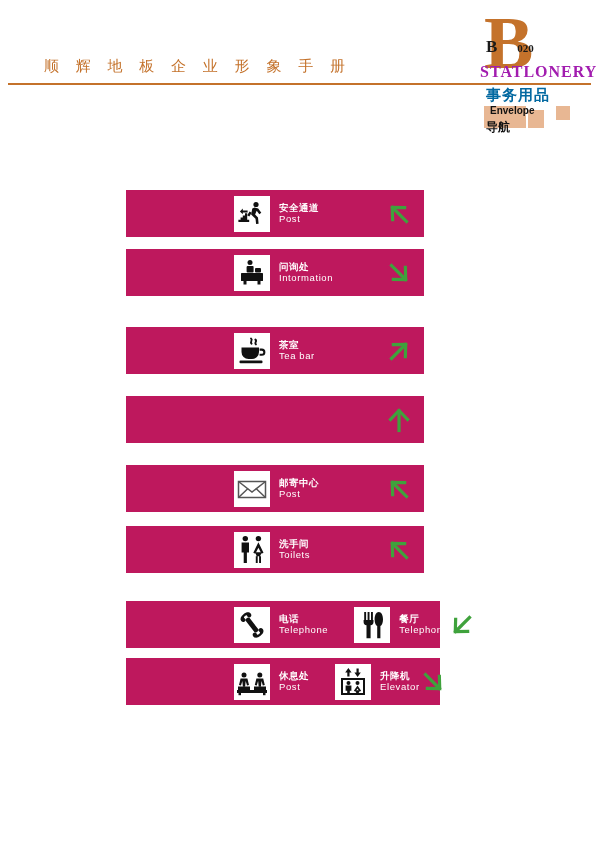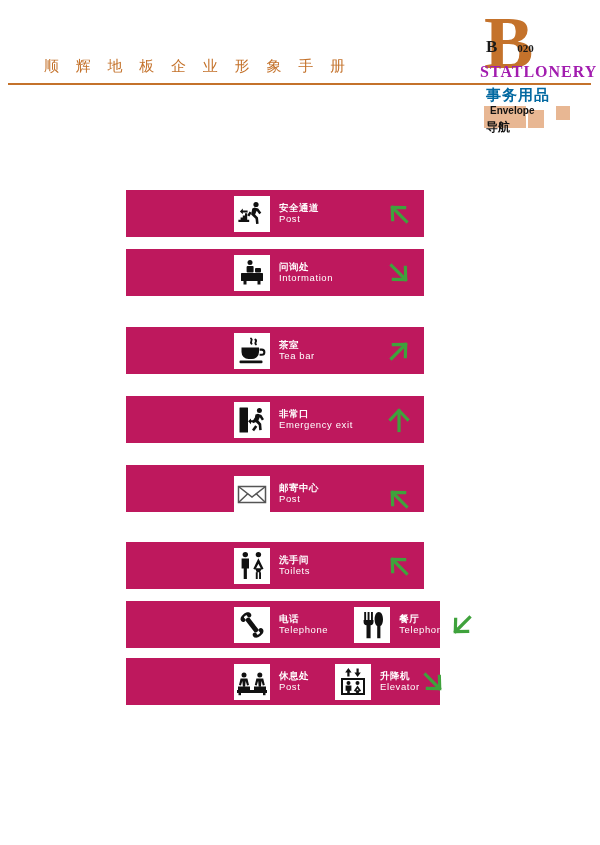--- a/index.html
+++ b/index.html
@@ -189,48 +189,30 @@
         <svg width="26" height="26" viewBox="0 0 26 26" style="transform:rotate(-135deg)">
      <g stroke="#3FA23C" stroke-width="3.2" fill="none" stroke-linecap="square">
        <line x1="13" y1="2.5" x2="13" y2="22"></line>
        <polyline points="4.5,13.5 13,22.5 21.5,13.5"></polyline>
      </g>
         </svg>
       </div>
     </div>
     <div class="bar single" style="top: 396px;">
       <div class="spacer" style="width: 108px;"></div>
-      <div class="cell">
-        <div class="icon-box">
-          <svg width="32" height="32" viewBox="0 0 32 32">
-     <g fill="#111111">
-       <rect x="3.5" y="3.5" width="8.5" height="25" rx="0.5"></rect>
-       <circle cx="23.4" cy="6.6" r="2.5"></circle>
-       <path d="M22 9.8 l3.4 1.1 2.6 4.4 -2.1 1.2 -2.1 -3.3 -1.4 3.4 2.8 3.2 .5 6.3 -2.5 .1 -.5 -5.3 -4.5 -4.4 1.3 -5.9z"></path>
-       <path d="M18.6 14 l2 1.3 -2.6 4 -2 -1.3z"></path>
-       <path d="M19.2 21.2 l-3.2 4.6 2.1 1.5 3.2 -4.6z"></path>
-       <path d="M20.4 16.3 l-5.4 0 0 -1.9 -2.9 2.9 2.9 2.9 0 -1.9 5.4 0z"></path>
-     </g>
-          </svg>
-        </div>
-        <div class="labels">
-          <div class="lab-cn">非常口</div>
-          <div class="lab-en">Emergency exit</div>
-        </div>
-      </div>
       <div class="arrow">
         <svg width="26" height="26" viewBox="0 0 26 26" style="transform:rotate(180deg)">
      <g stroke="#3FA23C" stroke-width="3.2" fill="none" stroke-linecap="square">
        <line x1="13" y1="2.5" x2="13" y2="22"></line>
        <polyline points="4.5,13.5 13,22.5 21.5,13.5"></polyline>
      </g>
         </svg>
       </div>
     </div>
-    <div class="bar single" style="top: 465px; align-items: flex-end;">
+    <div class="bar single" style="top: 465px;">
       <div class="spacer" style="width: 108px;"></div>
       <div class="cell">
         <div class="icon-box">
           <svg width="32" height="32" viewBox="0 0 32 32">
      <g fill="none" stroke="#555" stroke-width="1.5">
        <rect x="2.5" y="8.5" width="27" height="16"></rect>
        <path d="M2.5 8.5 L16 19 L29.5 8.5"></path>
        <path d="M2.5 24.5 L12 15.5 M29.5 24.5 L20 15.5"></path>
      </g>
           </svg>
@@ -242,21 +224,21 @@
       </div>
       <div class="arrow">
         <svg width="26" height="26" viewBox="0 0 26 26" style="transform:rotate(135deg)">
      <g stroke="#3FA23C" stroke-width="3.2" fill="none" stroke-linecap="square">
        <line x1="13" y1="2.5" x2="13" y2="22"></line>
        <polyline points="4.5,13.5 13,22.5 21.5,13.5"></polyline>
      </g>
         </svg>
       </div>
     </div>
-    <div class="bar single" style="top: 526px; margin-top: 16px;">
+    <div class="bar single" style="top: 526px;">
       <div class="spacer" style="width: 108px;"></div>
       <div class="cell">
         <div class="icon-box">
           <svg width="32" height="32" viewBox="0 0 32 32">
      <g fill="#111111">
        <circle cx="9.3" cy="4.6" r="2.7"></circle>
        <path d="M5.6 8.4 h7.4 v10.2 h-2.1 v10.3 h-3.2 v-10.3 h-2.1z"></path>
        <circle cx="22.4" cy="4.6" r="2.7"></circle>
        <path d="M22.4 8.2 l5.1 10.6 -2 1 -3.1 -6 -3.1 6 -2 -1z"></path>
        <path d="M19.1 18.2 h6.6 l-1.6 4 h.9 v6.7 h-1.9 v-6.7 h-1.4 v6.7 h-1.9 v-6.7 h.9z"></path>

